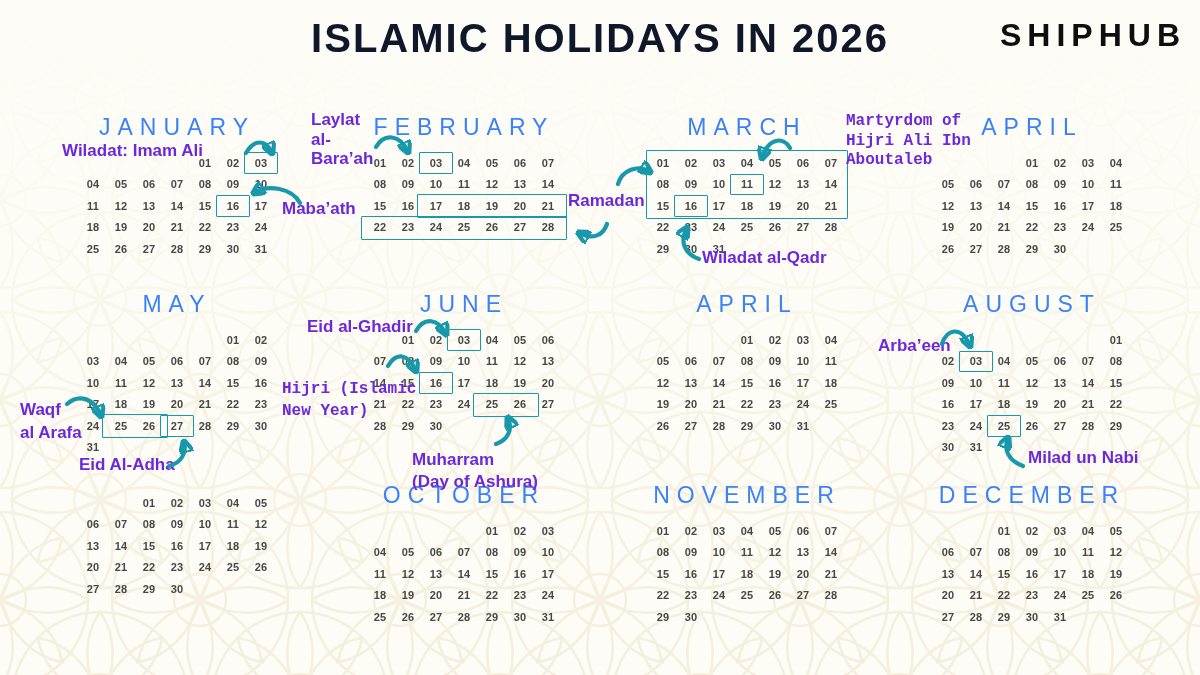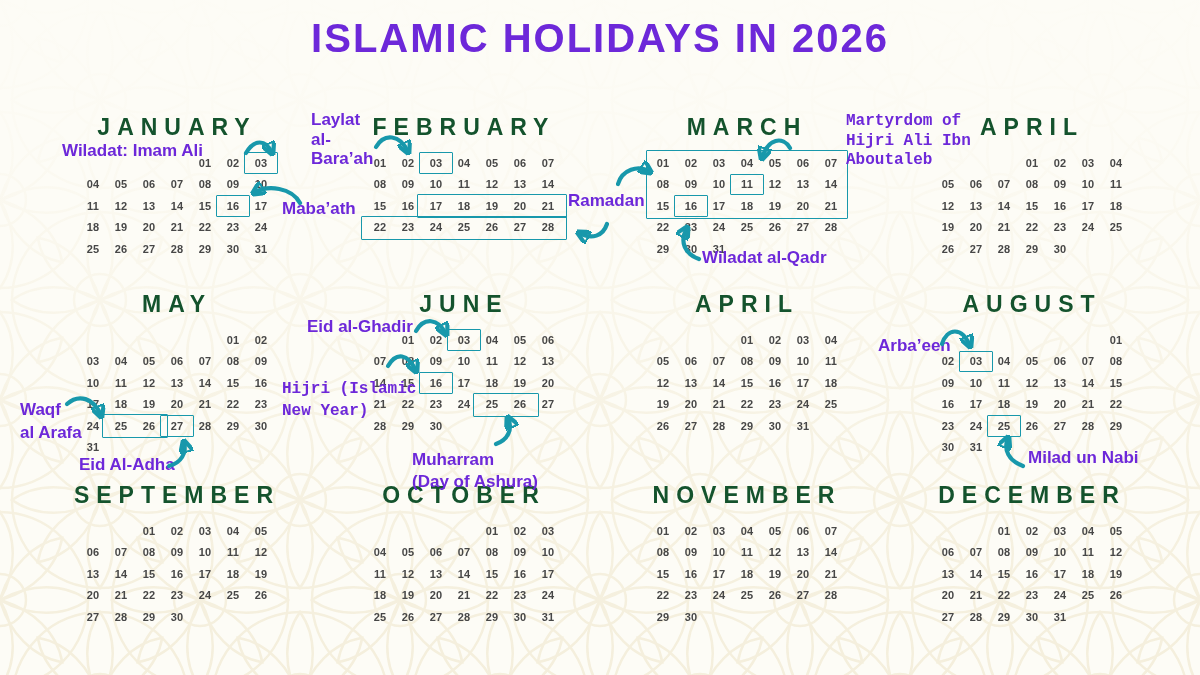--- a/index.html
+++ b/index.html
@@ -14,31 +14,31 @@
     background:linear-gradient(to bottom,
       rgba(253,252,246,0.97) 0%,
       rgba(253,252,246,0.88) 20%,
       rgba(253,252,246,0.60) 42%,
       rgba(253,252,246,0.25) 68%,
       rgba(253,252,246,0.05) 100%);
   }
   .stage{position:absolute;left:0;top:0;width:1200px;height:675px;}
   .page-title{
     position:absolute;top:16px;left:0;width:100%;text-align:center;
-    font-size:40px;font-weight:700;letter-spacing:2px;color:#6d28d9;white-space:nowrap;
+    font-size:40px;font-weight:700;letter-spacing:2px;color:#0f172a;white-space:nowrap;
   }
   .logo{
     position:absolute;top:17px;right:14px;
     font-size:32px;font-weight:800;letter-spacing:6px;color:#0e0e0e;white-space:nowrap;
   }
   .month{position:absolute;width:196px;}
   .month-title{
     position:relative;left:50%;transform:translateX(-50%);
     width:max-content;white-space:nowrap;
-    font-size:23px;font-weight:700;letter-spacing:7px;color:#14532d;line-height:28px;
+    font-size:23px;font-weight:400;letter-spacing:7px;color:#3b82f6;line-height:28px;
   }
   .month-grid{
     position:relative;margin-top:11px;
     display:grid;grid-template-columns:repeat(7,28px);grid-auto-rows:21.5px;
   }
   .cell{
     position:relative;display:flex;align-items:center;justify-content:center;
     font-size:11px;font-weight:700;letter-spacing:.2px;color:#474747;
   }
   .cell.boxed::after{
@@ -82,20 +82,21 @@
       <use href="#rosette" x="0" y="200"></use>
       <use href="#rosette" x="200" y="200"></use>
     </pattern>
   </defs>
   <rect width="1200" height="675" fill="url(#tile)" opacity="0.55"></rect>
 </svg>
 <div class="fade"></div>
 
 <div class="stage">
   <div class="page-title">ISLAMIC HOLIDAYS IN 2026</div>
+  <div class="logo">SHIPHUB</div>
 
   <div class="month" style="left:79px;top:113px">
     <div class="month-title">JANUARY</div>
       <div class="month-grid">
         <div class="cell empty"></div>
         <div class="cell empty"></div>
         <div class="cell empty"></div>
         <div class="cell empty"></div>
         <div class="cell">01</div>
         <div class="cell">02</div>
@@ -396,21 +397,20 @@
         <div class="cell">26</div>
         <div class="cell">27</div>
         <div class="cell">28</div>
         <div class="cell">29</div>
         <div class="cell">30</div>
         <div class="cell">31</div>
       </div>
     </div>
 
   <div class="month" style="left:79px;top:481px">
-    <div class="month-title">SEPTEMBER</div>
       <div class="month-grid">
         <div class="cell empty"></div>
         <div class="cell empty"></div>
         <div class="cell">01</div>
         <div class="cell">02</div>
         <div class="cell">03</div>
         <div class="cell">04</div>
         <div class="cell">05</div>
         <div class="cell">06</div>
         <div class="cell">07</div>

